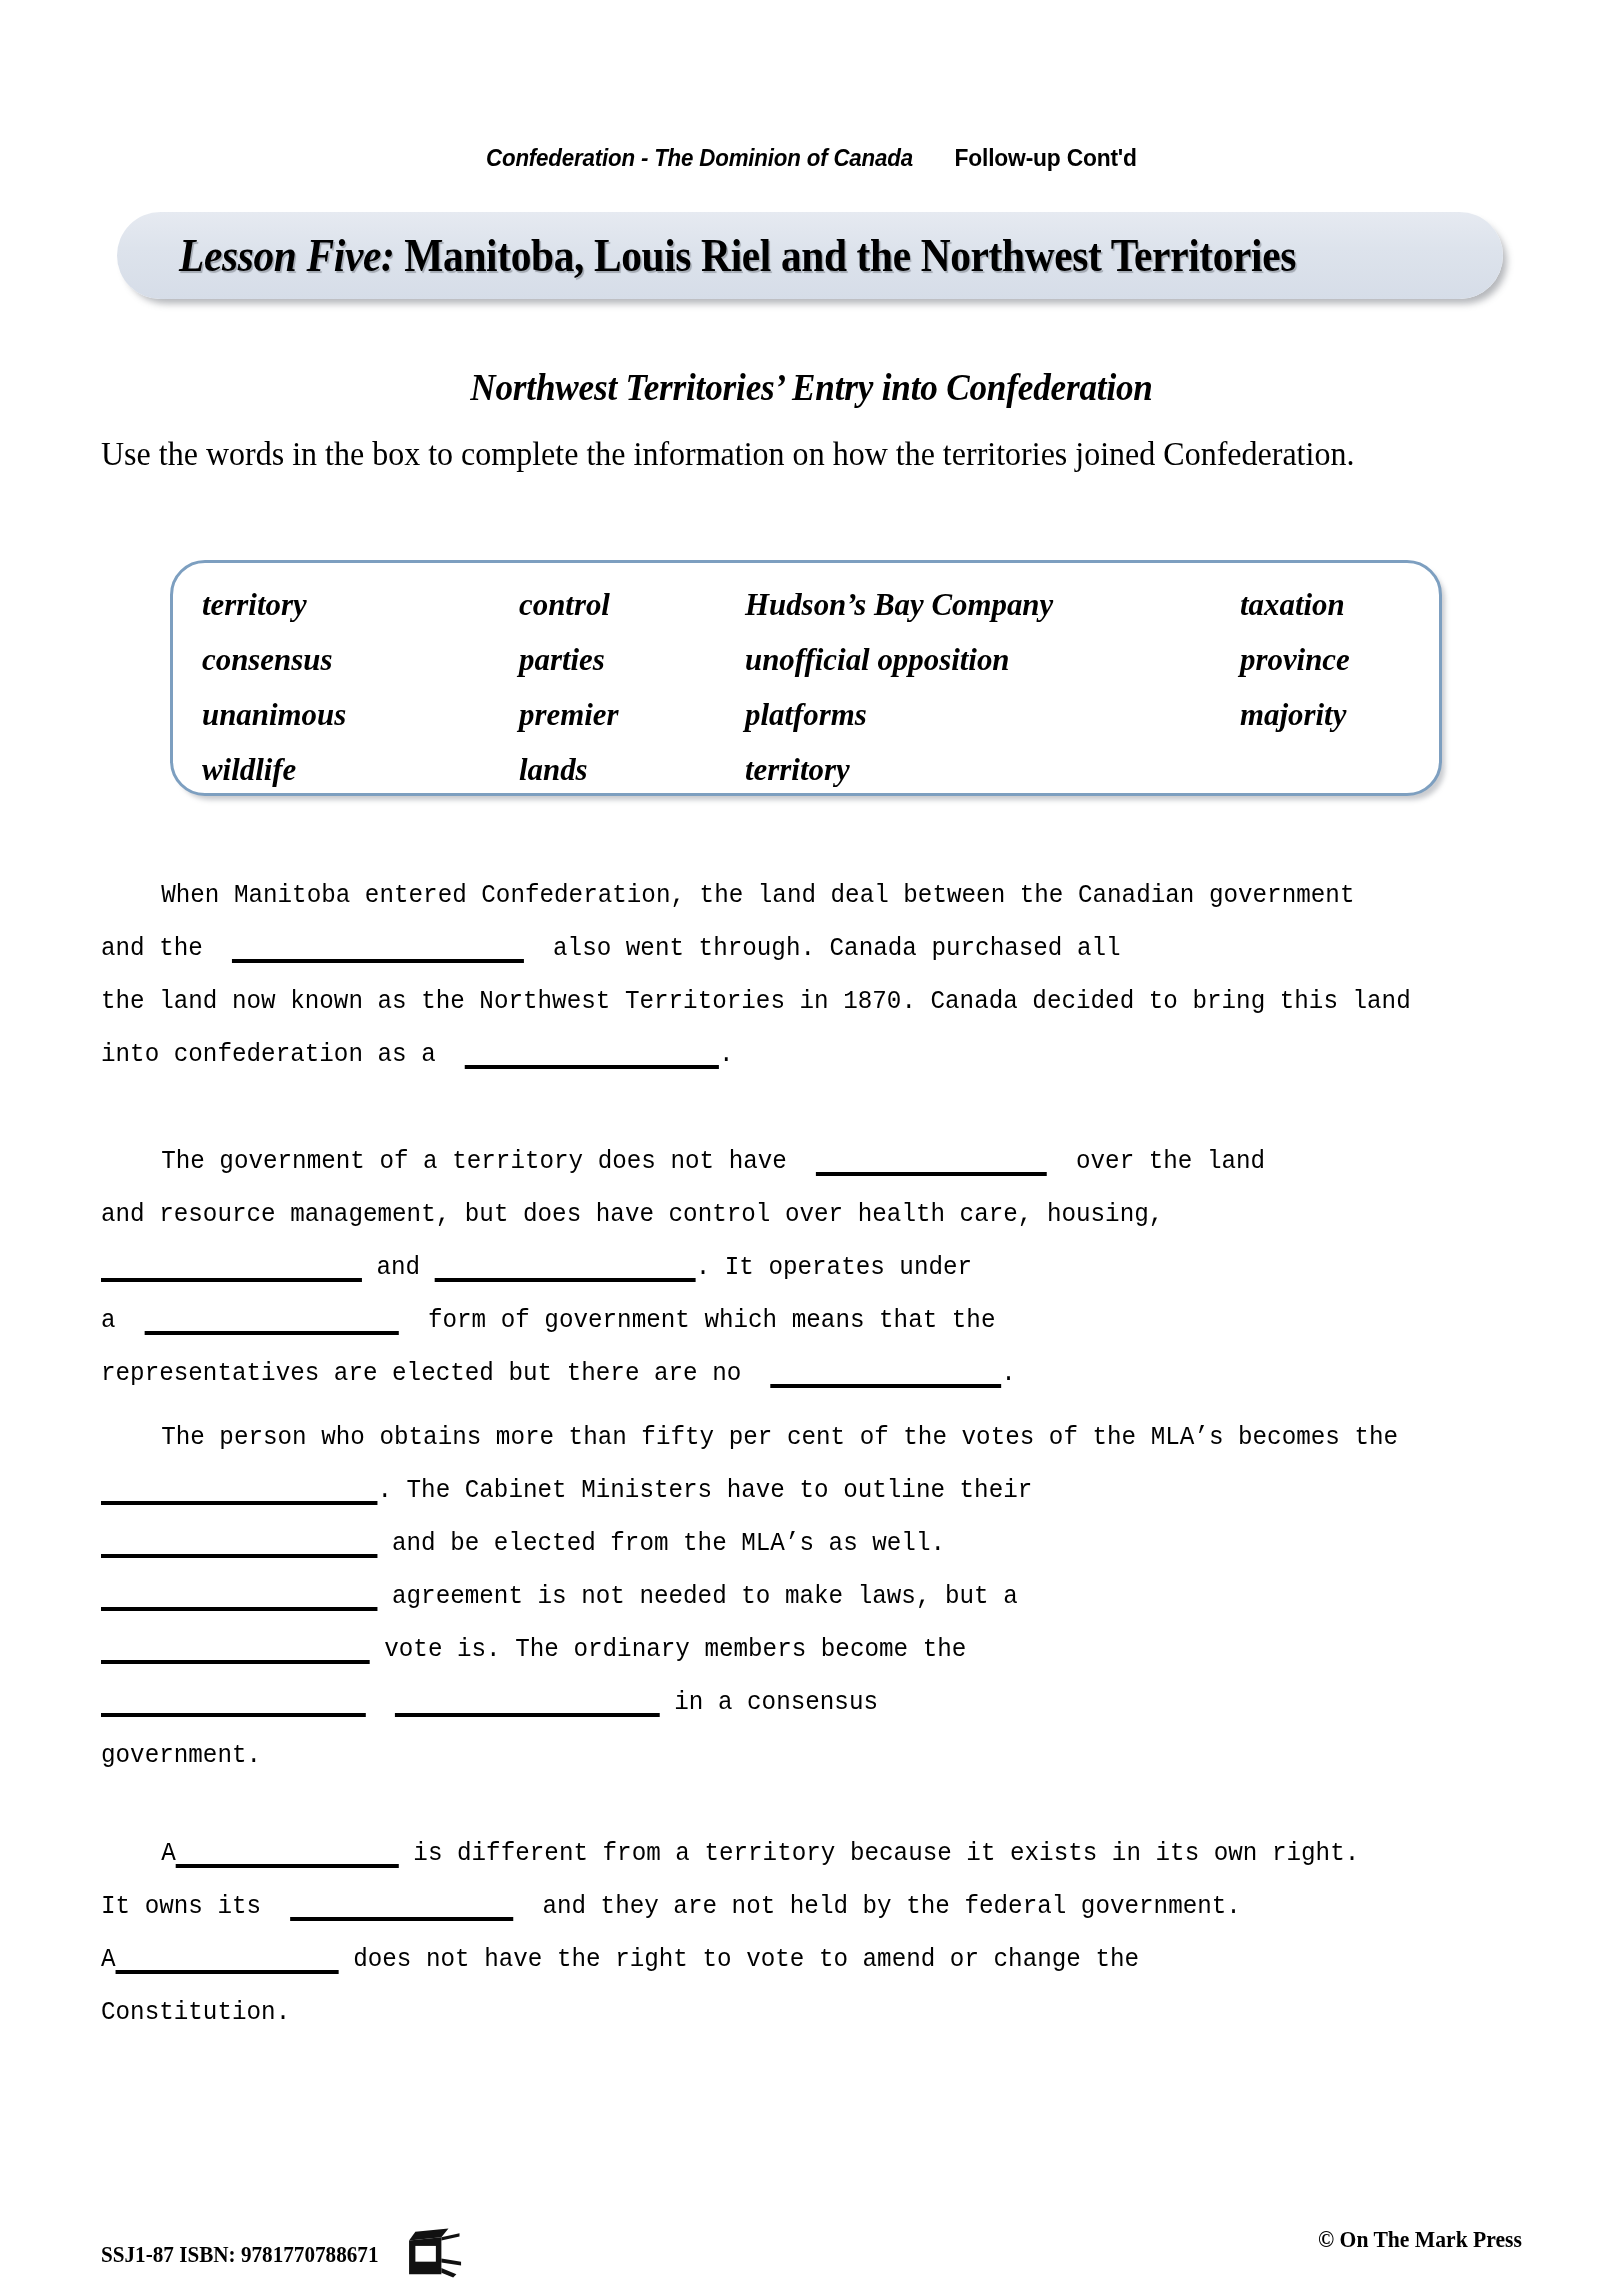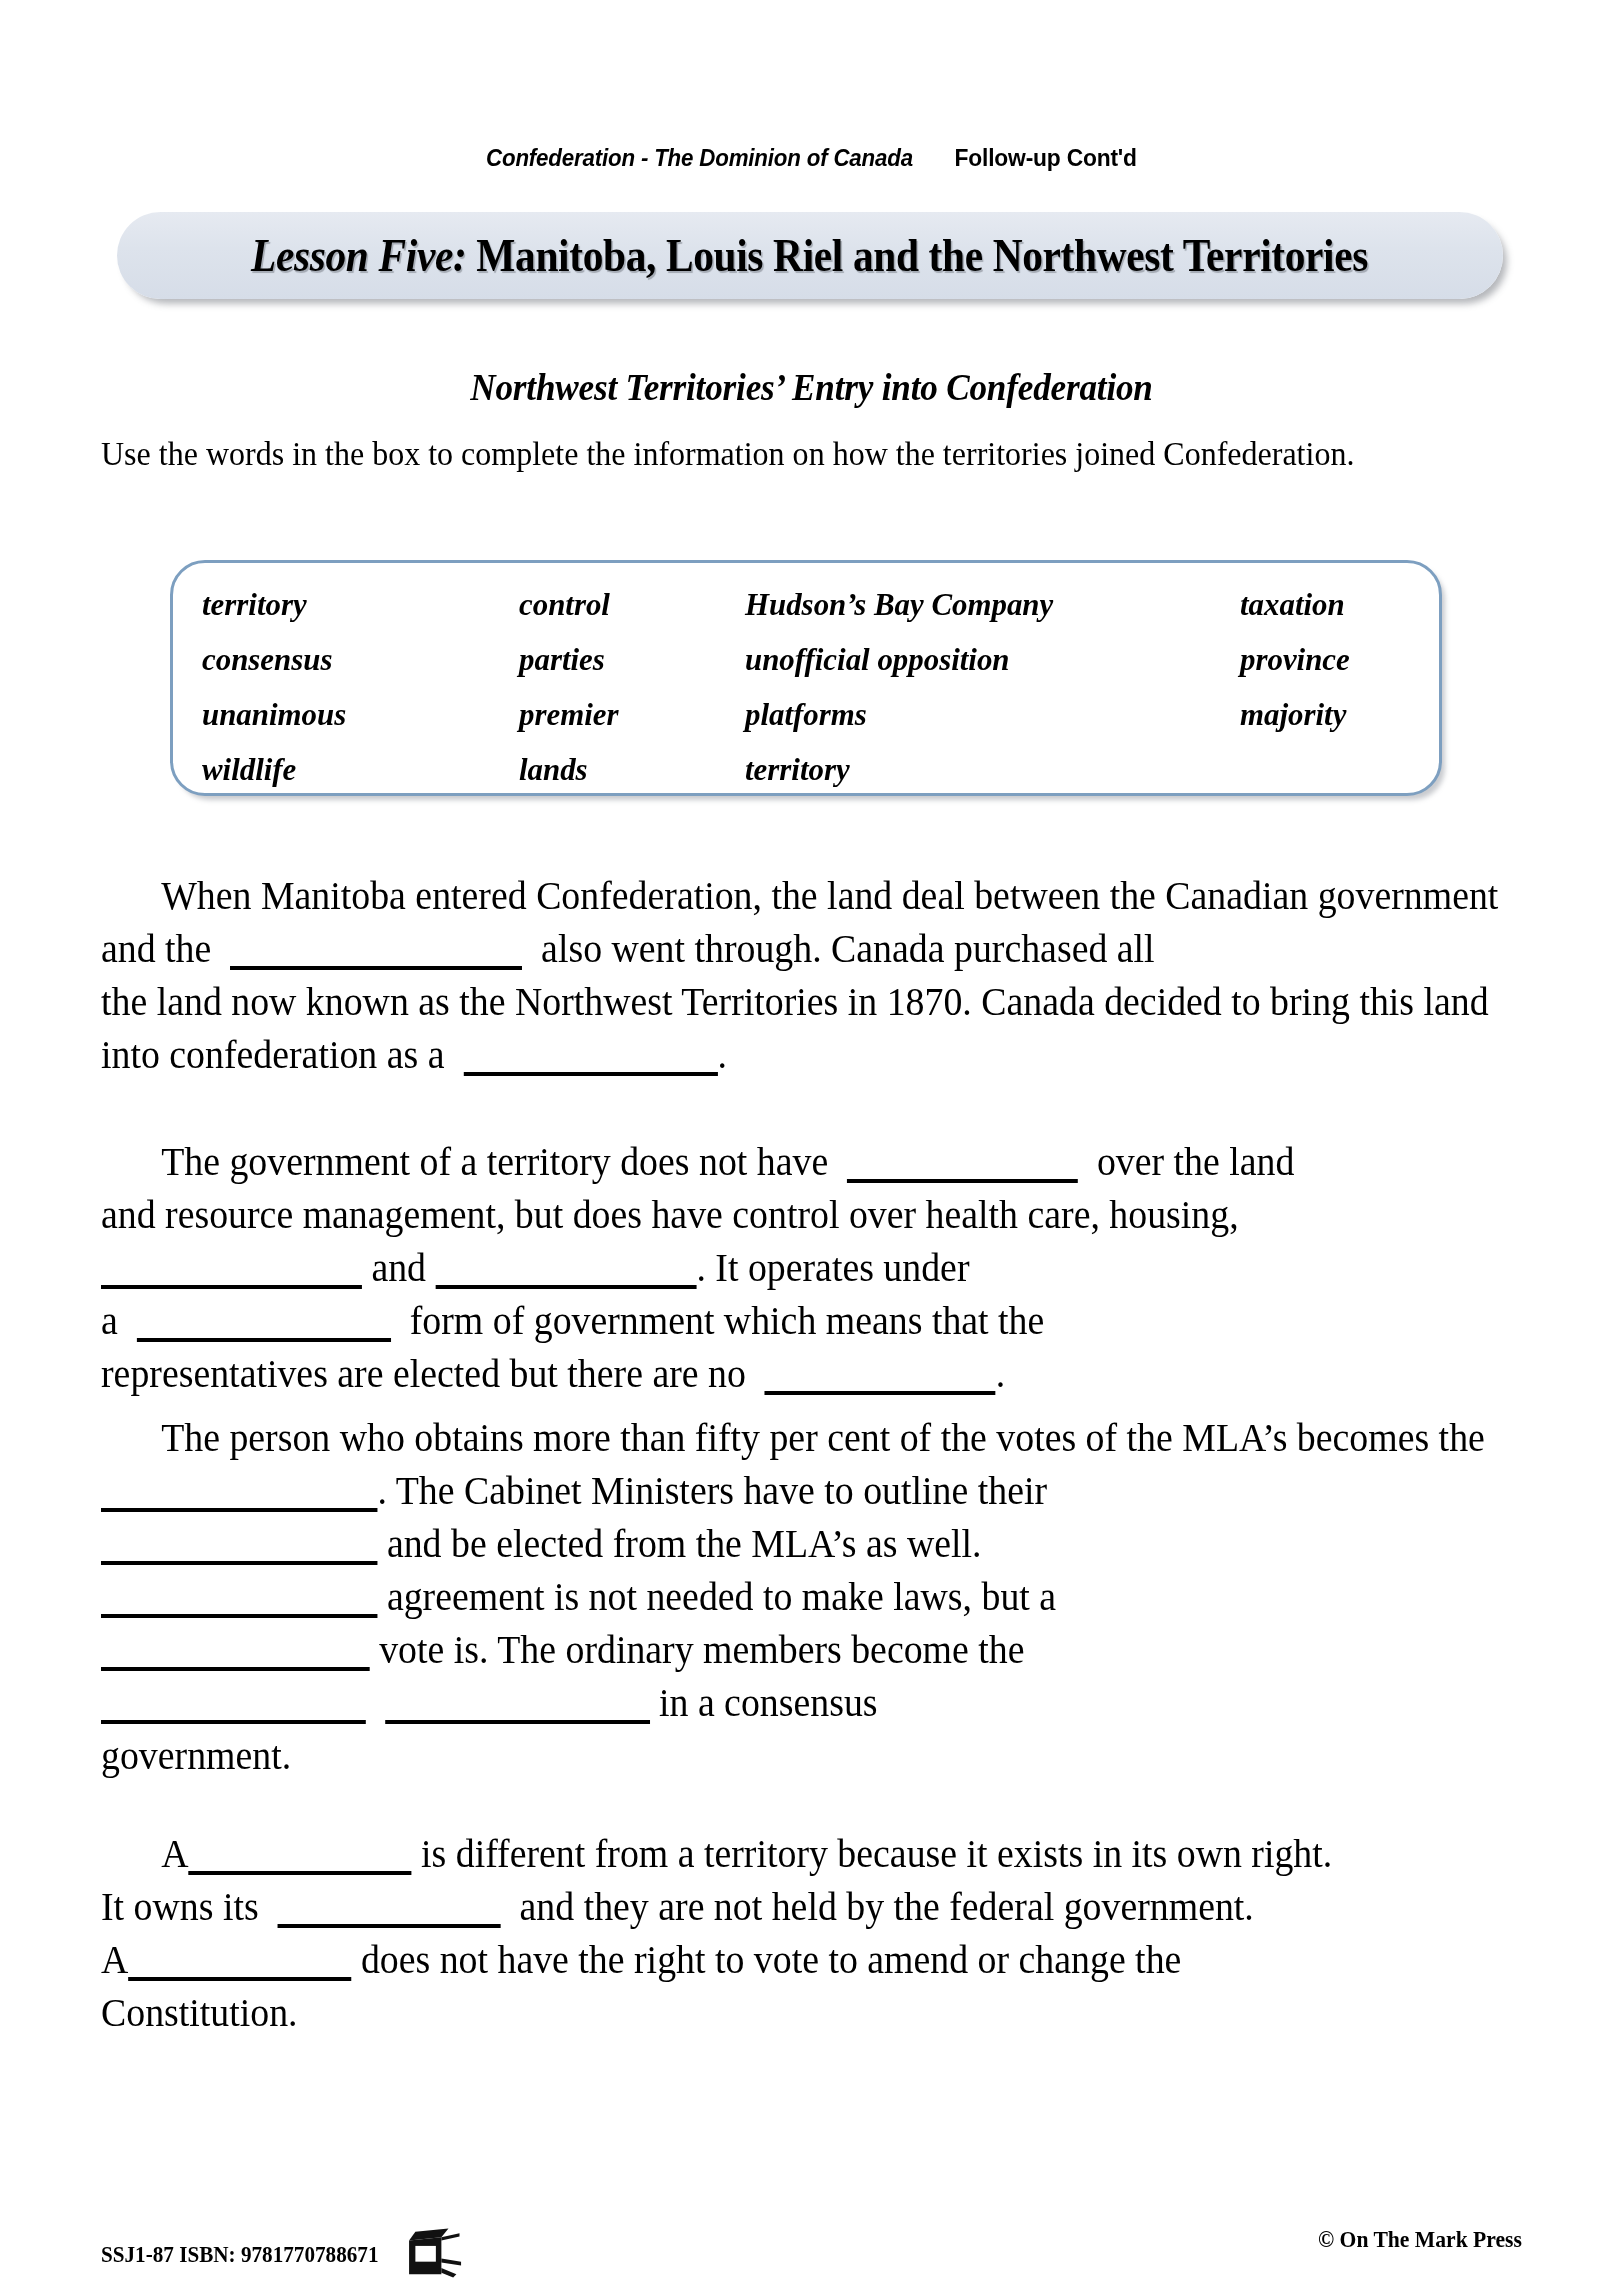--- a/index.html
+++ b/index.html
@@ -56,21 +56,20 @@
     height: 87px;
   }
   .banner {
     position: absolute;
     inset: 0;
     border-radius: 44px;
     background: linear-gradient(180deg, #e6eaf1 0%, #dde3ec 42%, #d6dde8 100%);
     box-shadow: 5.5px 6.3px 7.1px -1.6px rgba(90,95,105,0.45);
     display: flex;
     align-items: center;
-    justify-content: center;
     overflow: hidden;
   }
   .banner-title {
     font-family: "Liberation Serif", "DejaVu Serif", serif;
     font-weight: bold;
     font-size: 46px;
     white-space: nowrap;
     transform: scaleX(0.90);
     letter-spacing: -0.4px;
     text-shadow: 1.6px 1.6px 0.8px rgba(120,125,135,0.55);
@@ -136,21 +135,22 @@
     transform: scaleX(0.95);
     transform-origin: left center;
   }
   .wb-cell.empty { visibility: hidden; }
 
   
   .body-block {
     position: absolute;
     left: 101px;
     width: 1419px;
-    font-size: 39px;
+    font-size: 25px;
+    font-family: Liberation Mono, monospace;
   }
   .pline {
     display: block;
     white-space: nowrap;
     height: 53px;
     line-height: 53px;
     transform: scaleX(0.97);
     transform-origin: left center;
   }
   .indent { padding-left: 62px; }

